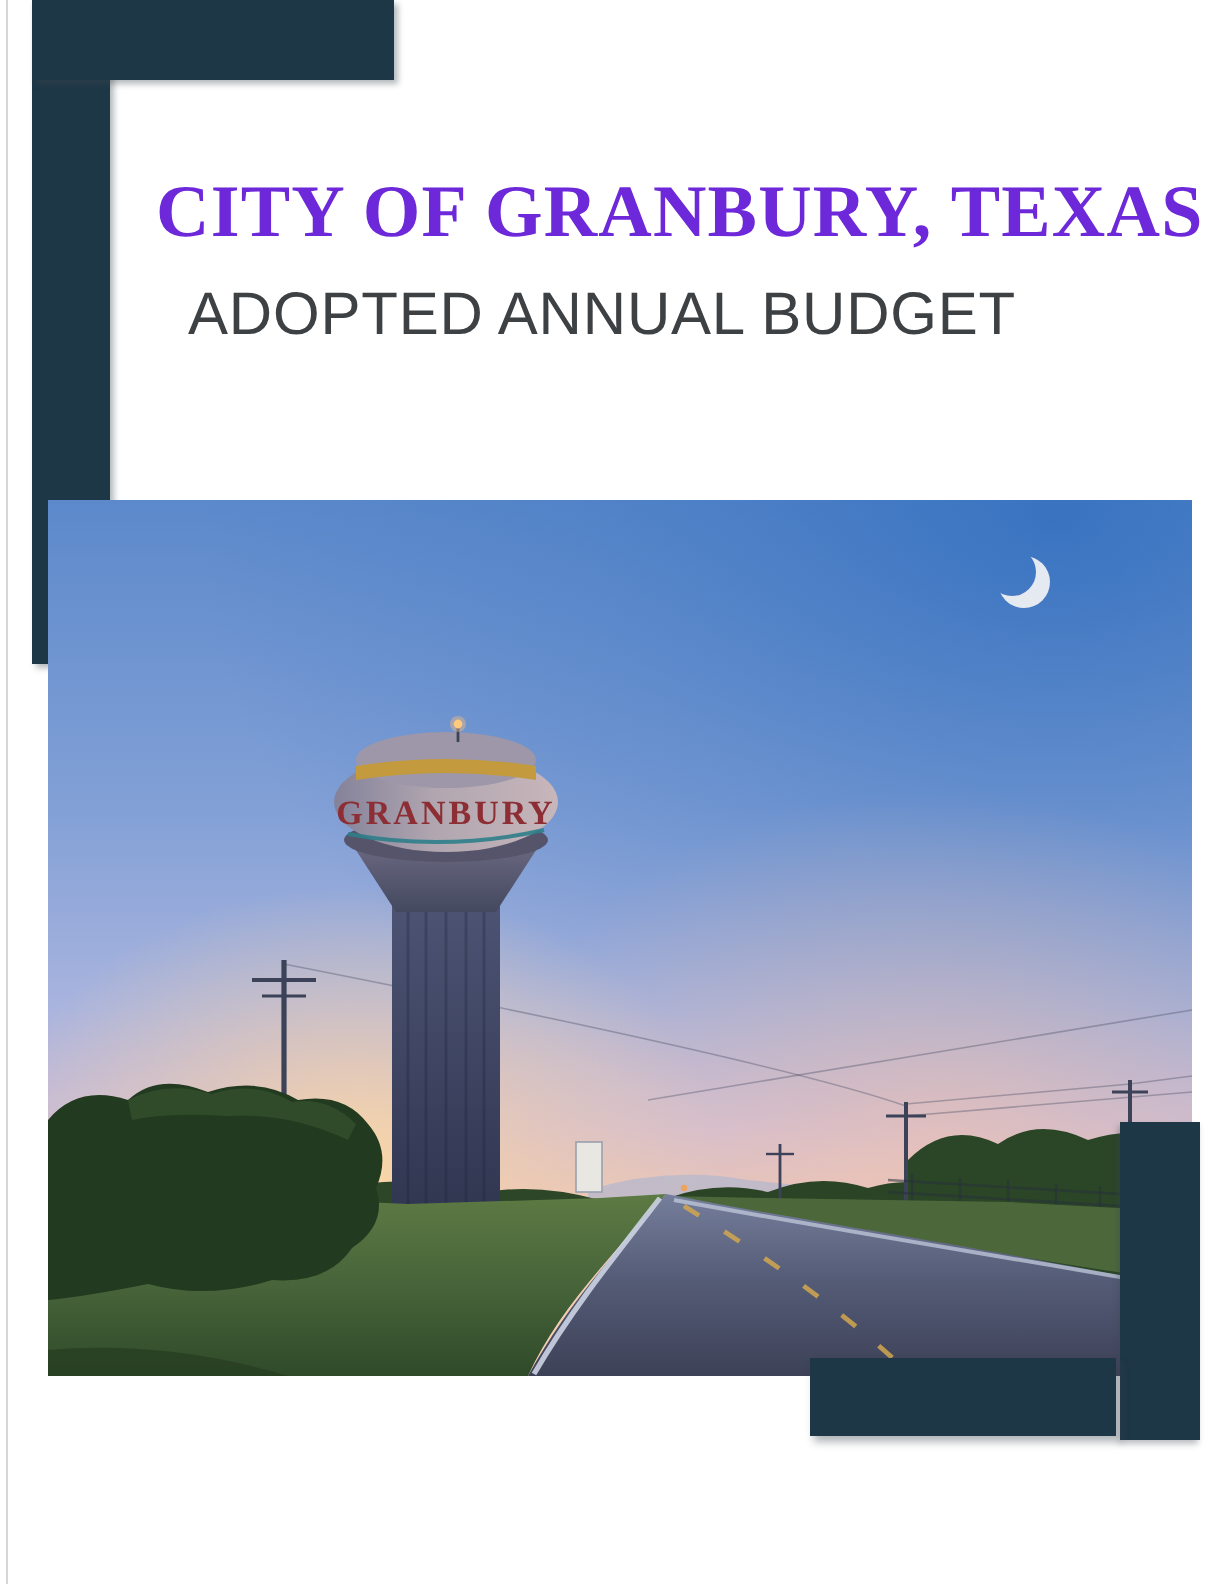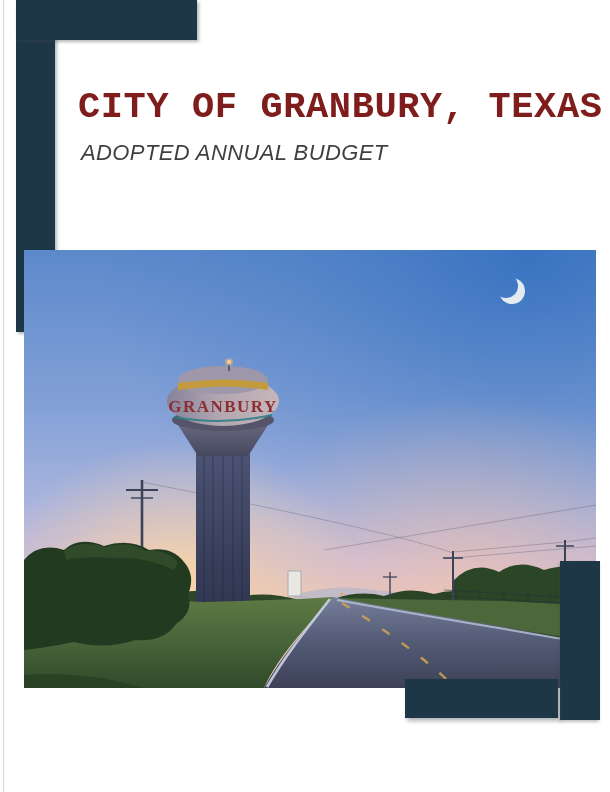--- a/index.html
+++ b/index.html
@@ -29,38 +29,37 @@
     box-shadow:-1px 2px 3px rgba(60,70,80,.35);
   }
   .accent-bottom{
     position:absolute;left:405px;top:679px;width:153px;height:39px;
     box-shadow:2px 3px 4px rgba(60,70,80,.4);
   }
   
   .titleblock{position:absolute;left:78px;top:84px;width:520px;}
   .title{
     margin:0;
-    font-family:Liberation Mono, monospace;
+    font-family:Liberation Serif, serif;
     font-weight:700;
     font-size:37px;
     line-height:1.25;
     letter-spacing:0.6px;
-    color:#7f1d1d;
+    color:#6d28d9;
     white-space:nowrap;
   }
   .subtitle{
-    margin:3px;
+    margin:16px;
     font-family:"Liberation Sans", sans-serif;
     font-weight:400;
-    font-size:22px;
+    font-size:30px;
     line-height:1.24;
     letter-spacing:0.4px;
     color:#3e4144;
     white-space:nowrap;
-    font-style:italic;
   }
   .subtitle.first{margin-top:9px;}
   
   .photo{
     position:absolute;left:24px;top:250px;width:572px;height:438px;
     margin:0;padding:0;text-align:right;
   }
   .photo svg{display:block;}
 </style>
 </head>

